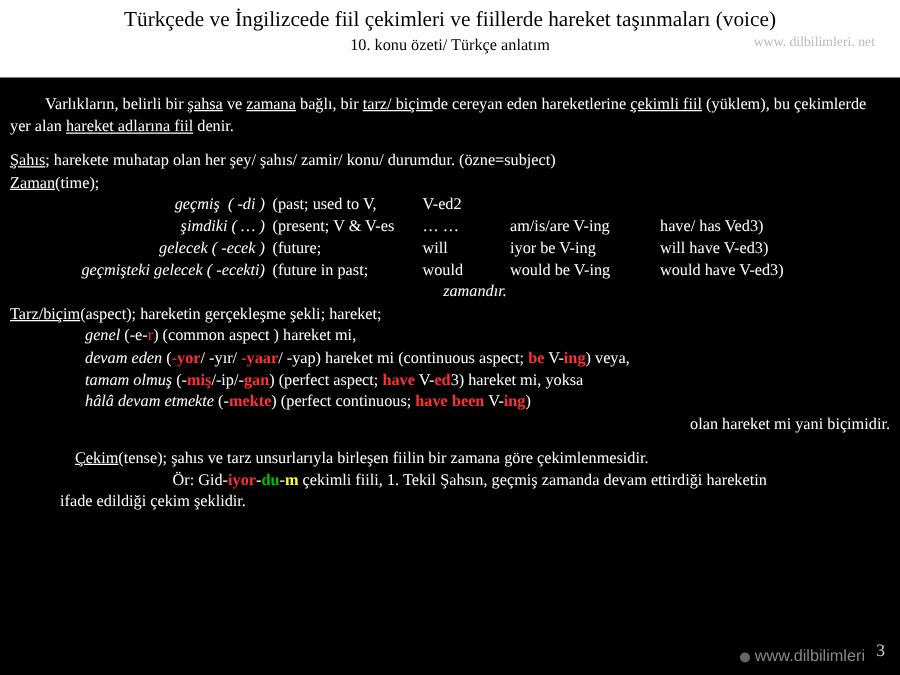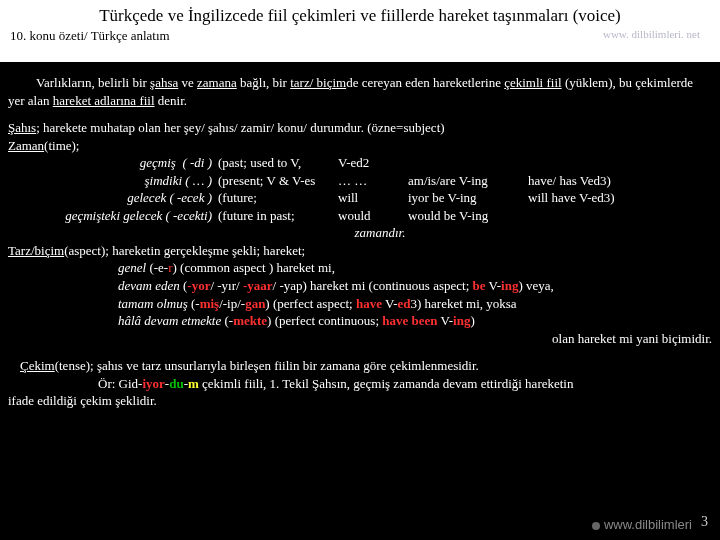--- a/index.html
+++ b/index.html
@@ -18,21 +18,21 @@
     color: #000;
     padding: 6px 10px 18px;
     text-align: center;
   }
   .title-bar h1 {
     font-size: 17px;
     font-weight: normal;
   }
   .subtitle-row {
     display: flex;
-    justify-content: flex-start;
+    justify-content: center;
     position: relative;
     font-size: 13px;
     margin-top: 2px;
   }
   .subtitle { color: #000; }
   .url-top {
     position: absolute;
     right: 10px;
     color: #b8b8c8;
     font-size: 11px;
@@ -53,24 +53,24 @@
     margin-left: 60px;
   }
   .time-row { display: flex; }
   .c1 { width: 150px; text-align: right; padding-right: 6px; font-style: italic; }
   .c2 { width: 120px; }
   .c3 { width: 70px; }
   .c4 { width: 120px; }
   .c5 { width: 140px; }
   .zaman-center { text-align: center; margin-left: 40px; font-style: italic; }
 
-  .aspect { margin-left: 110px; font-style: italic; }
+  .aspect { margin-left: 60px; font-style: italic; }
   .aspect-end { text-align: right; margin-left: 200px; }
 
-  .cekim { margin-top: 10px; }
+  .cekim { margin-top: 10px; margin-left: 40px; }
   .ornek { margin-left: 90px; }
 
   .page-num {
     position: absolute;
     right: 12px;
     bottom: 10px;
     color: #ccc;
     font-size: 14px;
   }
   .url-bottom {
@@ -131,20 +131,21 @@
         <span class="c2">(future;</span>
         <span class="c3">will</span>
         <span class="c4">iyor be V-ing</span>
         <span class="c5">will have V-ed3)</span>
       </div>
       <div class="time-row">
         <span class="c1" style="width:190px;margin-left:-40px"><span class="i">geçmişteki gelecek</span> <span>( -ecekti)</span></span>
         <span class="c2">(future in past;</span>
         <span class="c3">would</span>
         <span class="c4">would be V-ing</span>
+        <span class="c5">would have V-ed3)</span>
       </div>
     </div>
     <div class="zaman-center">zamandır.</div>
   </div>
 
   <div>
     <span class="i u">Tarz/biçim</span><span class="i">(aspect); hareketin gerçekleşme şekli; hareket;</span>
     <div class="aspect">
       <span>genel</span><span class="" style="font-style:normal"> (-e-</span><span class="red" style="font-style:normal">r</span><span style="font-style:normal">) (common aspect ) hareket mi,</span>
     </div>

